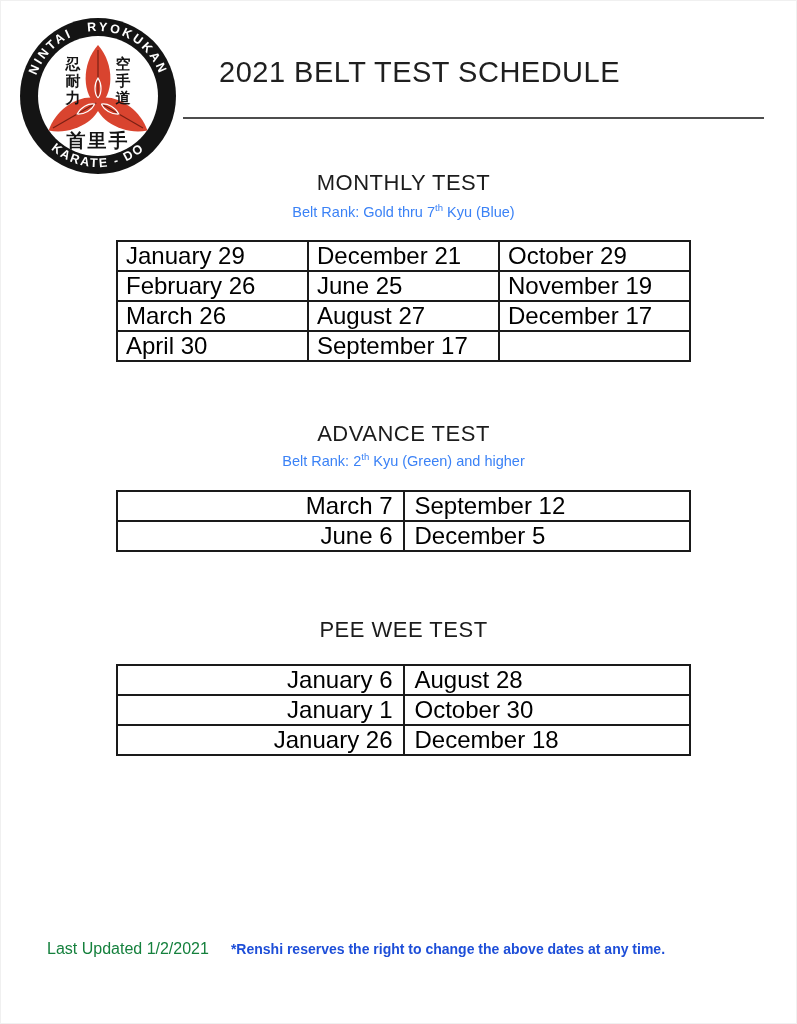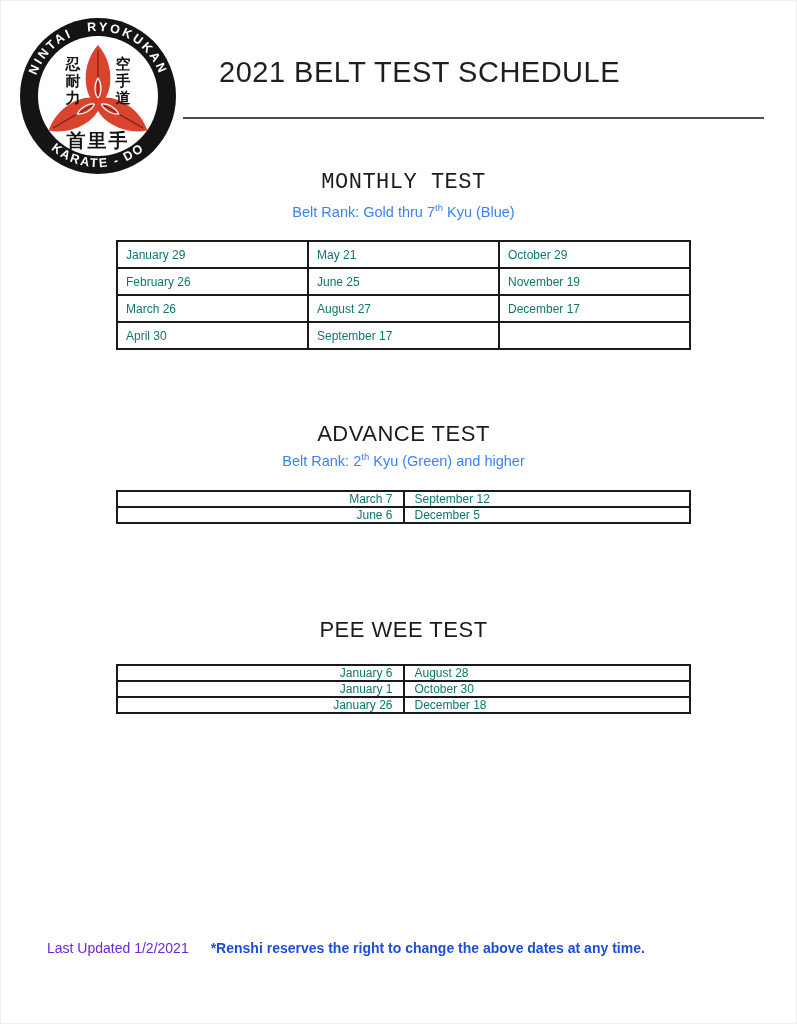--- a/index.html
+++ b/index.html
@@ -22,40 +22,40 @@
   }
   .section-sub {
     position:absolute; left:115px; width:575px; text-align:center;
     font-size:14.5px; color:#3b82f6;
   }
   .section-sub sup { font-size:9.5px; }
 
   table.date-table {
     position:absolute; left:115px; width:575px;
     border-collapse:collapse; table-layout:fixed;
-    font-size:12px; color:#0f766e;
+    font-size:24px; color:#000000;
   }
   table.date-table td { border:2px solid #1a1a1a; height:27px; padding:0 8px; white-space:nowrap; }
   table.cols3 td { text-align:left; width:33.33%; }
   table.cols2 td { width:50%; }
   table.cols2 td:first-child { text-align:right; padding-right:10px; }
   table.cols2 td:last-child  { text-align:left;  padding-left:10px; }
 
   #tbl-monthly { top:239px; }
-  #head-monthly { top:169px;font-family:Liberation Mono, monospace; }
+  #head-monthly { top:169px; }
   #sub-monthly  { top:201px; }
   #head-advance { top:420px; }
   #sub-advance  { top:450px; }
   #tbl-advance  { top:489px; }
   #tbl-advance td, #tbl-peewee td { height:16px; }
   #head-peewee  { top:616px; }
   #tbl-peewee   { top:663px; }
 
   .footer { position:absolute; left:46px; top:939px; display:flex; align-items:baseline; gap:22px; }
-  .footer .updated { font-size:14px; color:#6d28d9; }
+  .footer .updated { font-size:16px; color:#15803d; }
   .footer .note    { font-size:14px; font-weight:700; color:#1d4ed8; }
 </style>
 </head>
 <body>
 
 <div class="page">
 
   <div class="logo">
     <svg viewBox="0 0 160 160" width="160" height="160">
       <circle cx="80" cy="80" r="78" fill="#141414"></circle>
@@ -107,21 +107,21 @@
 
   <h1 class="page-title">2021 BELT TEST SCHEDULE</h1>
   <div class="title-rule"></div>
 
   <div class="section-head" id="head-monthly">MONTHLY TEST</div>
   <div class="section-sub" id="sub-monthly"><span>Belt Rank: Gold thru 7</span><sup>th</sup><span> Kyu (Blue)</span></div>
   <table class="date-table cols3" id="tbl-monthly">
     <tbody>
       <tr>
         <td>January 29</td>
-        <td>May 21</td>
+        <td>December 21</td>
         <td>October 29</td>
       </tr>
       <tr>
         <td>February 26</td>
         <td>June 25</td>
         <td>November 19</td>
       </tr>
       <tr>
         <td>March 26</td>
         <td>August 27</td>

